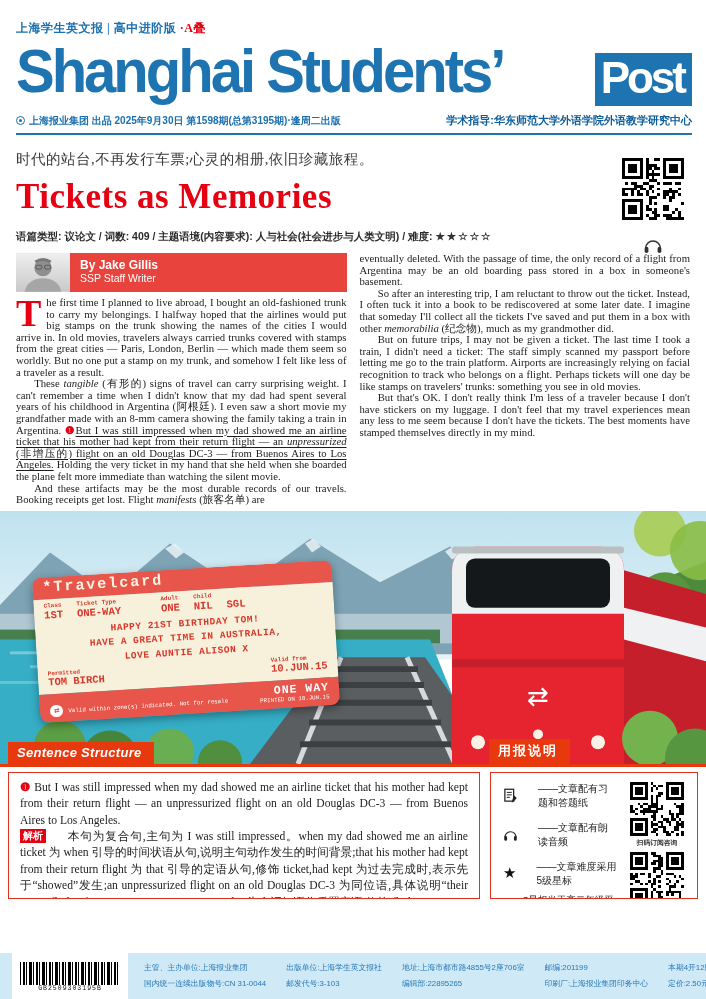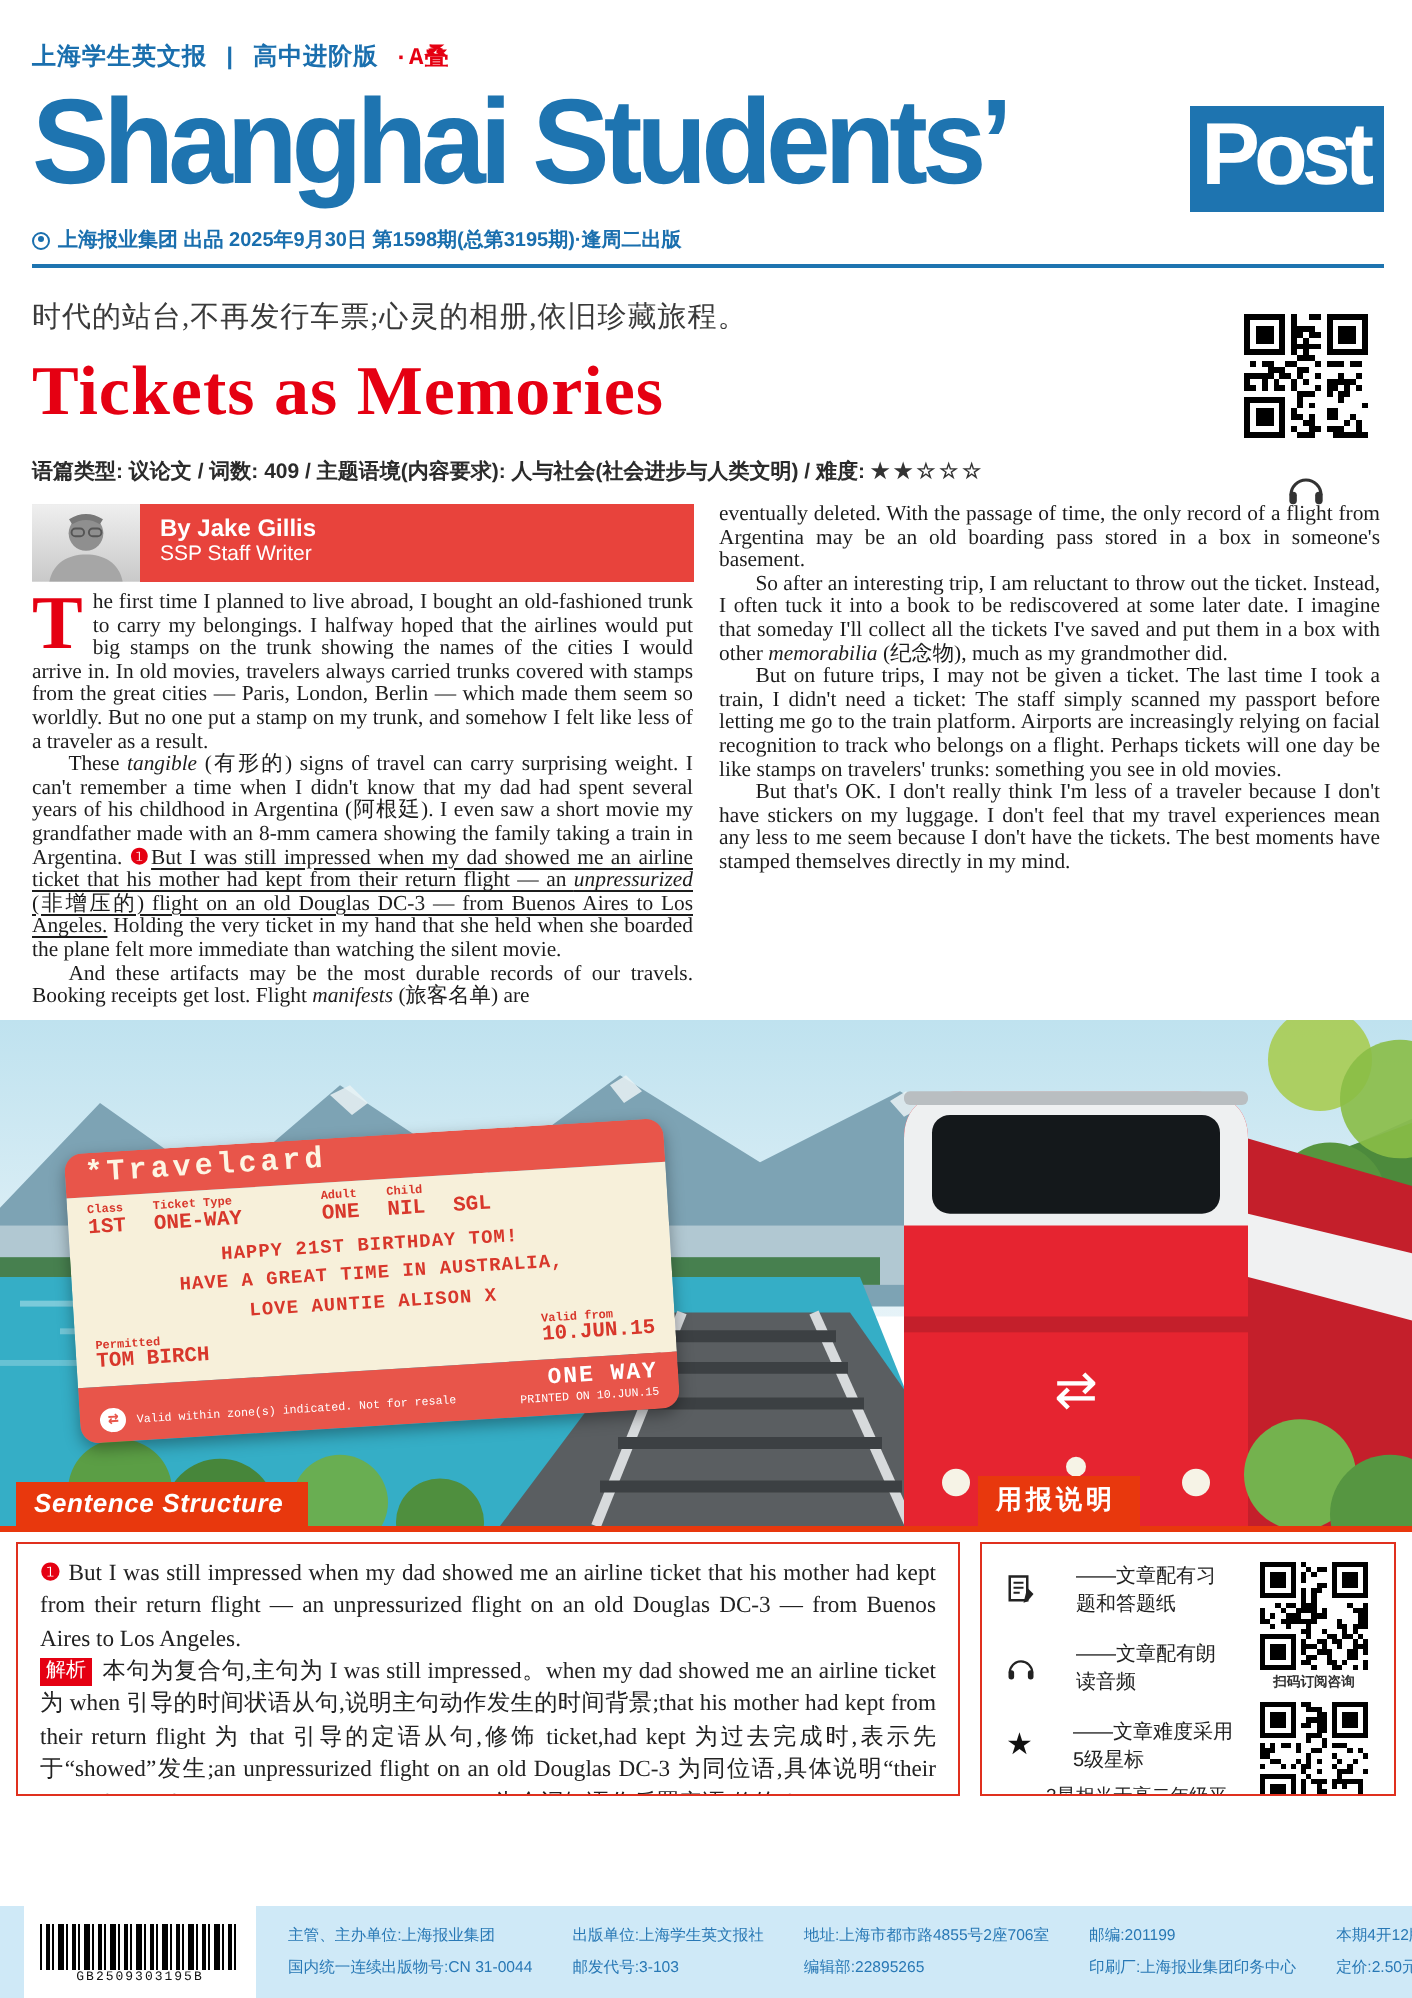--- a/index.html
+++ b/index.html
@@ -1,21 +1,21 @@
 <!DOCTYPE html>
 <html><head>
 <meta charset="utf-8">
 <style>
   * { margin:0; padding:0; box-sizing:border-box; }
   body { background:#888; font-family:"Liberation Serif", serif; }
   .page { width:706px; height:999px; background:#fff; margin:0 auto; overflow:hidden; position:relative; }
 
   
   .header { padding:20px 14px 0 16px; }
-  .edition-line { font-family:Liberation Mono, monospace; font-size:12px; font-weight:bold; color:#1a6fae; letter-spacing:.5px; }
+  .edition-line { font-family:Liberation Serif, serif; font-size:12px; font-weight:bold; color:#1a6fae; letter-spacing:.5px; }
   .edition-line .stack { color:#e50012; }
   .masthead-row { display:flex; align-items:flex-end; justify-content:space-between; margin-top:2px; }
   .masthead-main { font-family:"Liberation Sans", sans-serif; font-weight:bold; font-size:58px; letter-spacing:-3px; color:#1e74b0; transform:scaleY(1.04); transform-origin:bottom left; white-space:nowrap; }
   .masthead-post { background:#1e74b0; color:#fff; font-family:"Liberation Sans", sans-serif; font-weight:bold; font-size:44px; letter-spacing:-3px; line-height:1.0; padding:3px 8px 6px 6px; }
   .pub-row { display:flex; justify-content:space-between; align-items:center; margin-top:7px; }
   .pub-left { font-family:"Liberation Sans", sans-serif; font-size:10px; font-weight:bold; color:#1a6fae; display:flex; align-items:center; gap:4px;}
   .pub-logo { width:9px; height:9px; border:1.5px solid #1a6fae; border-radius:50%; display:inline-block; position:relative; }
   .pub-logo::after{content:"";position:absolute;left:1.5px;top:1.5px;width:3px;height:3px;border-radius:50%;background:#1a6fae;}
   .advisor { font-family:"Liberation Sans", sans-serif; font-size:11px; font-weight:bold; color:#0f5e9c; }
   .blue-rule { border-bottom:2px solid #1e74b0; margin-top:5px; }
@@ -68,21 +68,21 @@
   .t-oneway .small { font-size:5.8px; }
 
   .tag { position:absolute; bottom:0; font-family:"Liberation Sans", sans-serif; font-weight:bold; color:#fff; background:#e8380d; font-size:13px; padding:3px 12px 4px 9px; }
   .tag-left { left:8px; font-style:italic; letter-spacing:.3px; }
   .tag-right { left:489px; font-style:normal; letter-spacing:2px; }
 
   
   .boxes { display:flex; gap:10px; padding:5px 8px 0;border-radius:22px; }
   .box { border:1.5px solid #e0301e; background:#fff; height:127px; overflow:hidden; }
   .box-sentence { width:472px; padding:7px 11px; font-size:11.6px; line-height:16.4px; color:#222; text-align:justify; }
-  .jiexi { display:inline-block; background:#e50012; color:#fff; font-family:"Liberation Sans", sans-serif; font-size:10px; font-weight:normal; padding:0 3px; margin-right:5px; line-height:14px; transform:translateY(-1px); }
+  .jiexi { display:inline-block; background:#e50012; color:#fff; font-family:"Liberation Sans", sans-serif; font-size:10px; font-weight:bold; padding:0 3px; margin-right:21px; line-height:14px; transform:translateY(-1px); }
   .box-usage { flex:1; padding:9px 8px 6px 12px; display:flex; gap:8px; }
   .usage-list { flex:1; font-family:"Liberation Sans", sans-serif; font-size:10px; color:#222; }
   .usage-item { display:flex; align-items:center; gap:20px; margin-bottom:11px; }
   .usage-item .uicon { width:15px; height:15px; flex:none; }
   .usage-item .uicon svg { width:100%; height:100%; display:block; }
   .usage-note { font-size:9.5px; line-height:1.5; margin:-6px 0 0 20px; color:#222; }
   .star-glyph { font-size:15px; color:#111; line-height:1; font-family:"DejaVu Sans", sans-serif; }
   .usage-qrs { width:64px; text-align:center; }
   .usage-qrs .qr { width:54px; height:54px; margin:0 auto; }
   .usage-qrs .qr-cap { font-size:6.8px; margin:2px 0 4px; }
@@ -107,20 +107,21 @@
     </div>
     <div class="masthead-row">
       <div class="masthead-main">Shanghai Students’</div>
       <div class="masthead-post">Post</div>
     </div>
     <div class="pub-row">
       <div class="pub-left">
         <span class="pub-logo"></span>
         <span>上海报业集团 出品  2025年9月30日 第1598期(总第3195期)·逢周二出版</span>
       </div>
+      <div class="advisor">学术指导:华东师范大学外语学院外语教学研究中心</div>
     </div>
     <div class="blue-rule"></div>
   </div>
 
   <div class="main">
     <div class="qr-subscribe">
       <span class="qr">
           <svg viewBox="0 0 21 21" shape-rendering="crispEdges" xmlns="http://www.w3.org/2000/svg">
             <rect width="21" height="21" fill="#fff"></rect>
             <rect x="8" y="0" width="1" height="1" fill="#000"></rect>

